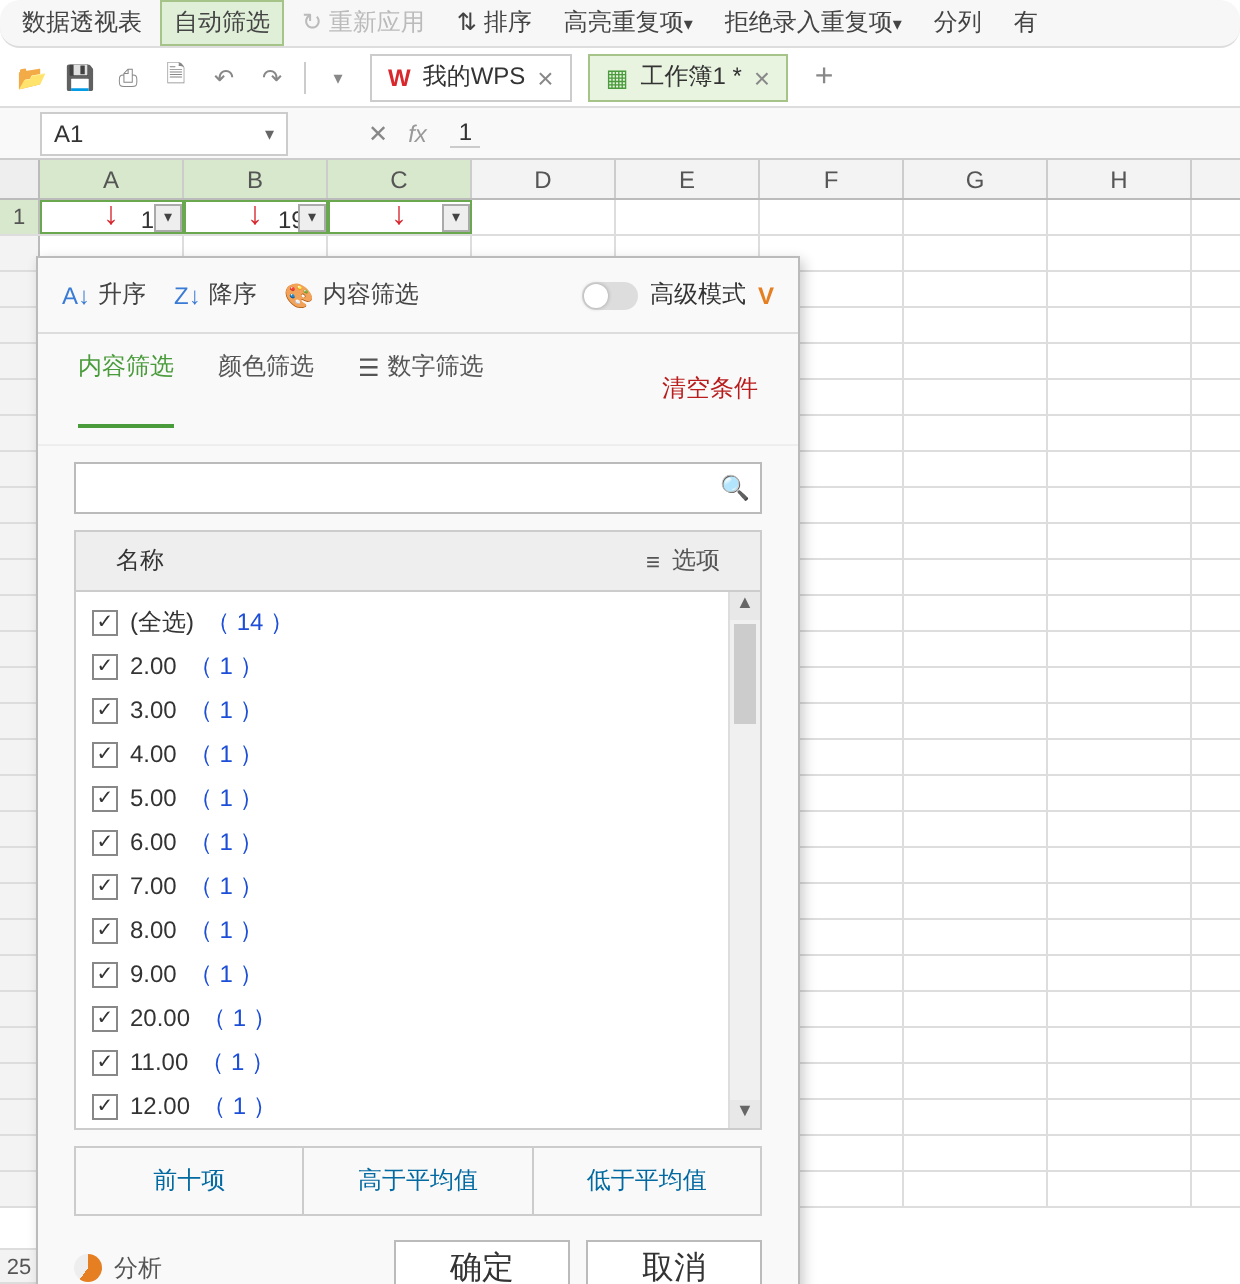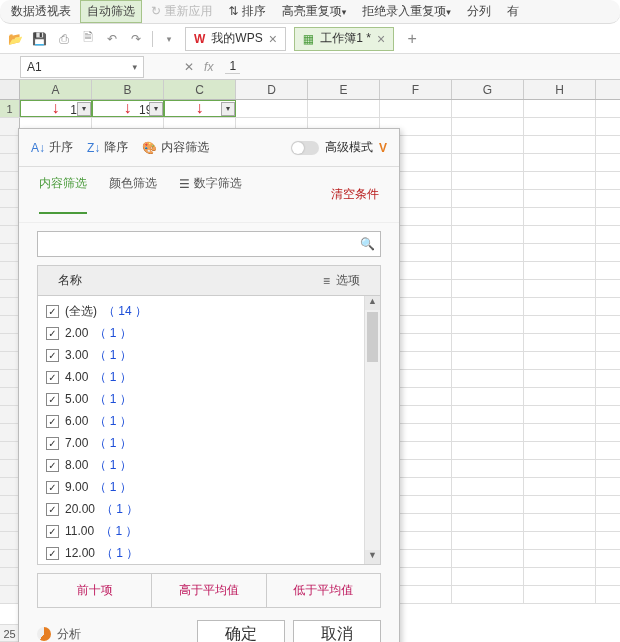--- a/index.html
+++ b/index.html
@@ -68,21 +68,21 @@
   .fp-item { display: flex; align-items: center; height: 22px; gap: 6px; }
   .cb { width: 13px; height: 13px; border: 1px solid #888; display: inline-flex; align-items: center; justify-content: center; font-size: 10px; color: #333; }
   .cnt { color: #1d4ed8; }
   .vscroll { position: absolute; right: 0; top: 0; bottom: 0; width: 16px; background: #f0f0f0; border-left: 1px solid #ddd; }
   .vscroll .thumb { position: absolute; left: 2px; right: 2px; top: 16px; height: 50px; background: #ccc; }
   .vscroll .arr { position: absolute; left: 0; right: 0; height: 14px; text-align: center; font-size: 9px; color: #666; background: #e8e8e8; }
   .vscroll .arr.up { top: 0; }
   .vscroll .arr.dn { bottom: 0; }
   
   .fp-quick { display: flex; margin: 8px 18px 0; border: 1px solid #ccc; }
-  .fp-quick div { flex: 1; text-align: center; padding: 8px 0; cursor: pointer; color: #be185d; border-right: 1px solid #ccc; }
+  .fp-quick div { flex: 1; text-align: center; padding: 8px 0; cursor: pointer; color: #0369a1; border-right: 1px solid #ccc; }
   .fp-quick div:last-child { border-right: none; }
   
   .fp-foot { display: flex; align-items: center; padding: 12px 18px; gap: 8px; }
   .analysis { display: flex; align-items: center; gap: 6px; color: #555; cursor: pointer; }
   .pie { width: 14px; height: 14px; border-radius: 50%; background: conic-gradient(#e67e22 0 60%, #eee 60% 100%); }
   .fp-btn { width: 88px; height: 28px; border: 1px solid #bbb; background: #fff; cursor: pointer; font-size: 16px; color: #333; }
   .fp-foot .fp-btn:first-of-type { margin-left: auto; }
   
   .last-row { position: absolute; left: 0; top: 624px; display: flex; height: 18px; border-top: 1px solid #ddd; border-bottom: 1px solid #ddd; background: #fff; }
 </style>

